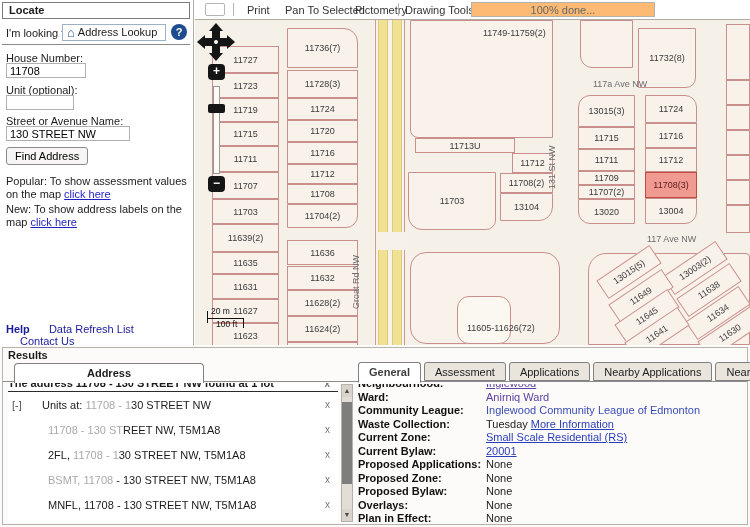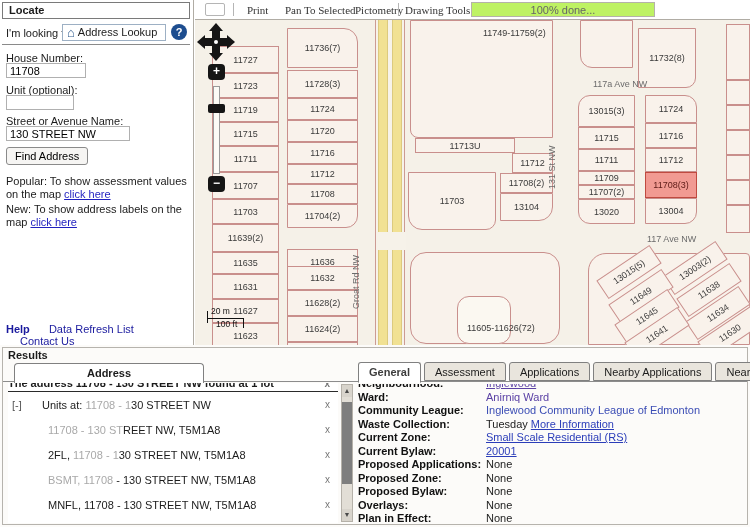--- a/index.html
+++ b/index.html
@@ -20,24 +20,24 @@
   .fld-input { position:absolute; left:6px; height:15px; border:1px solid #b0b0b0; font-size:11px; padding:0 3px; font-family:"Liberation Sans",sans-serif; background:#fff; }
   .find-btn { position:absolute; left:6px; top:135px; height:18px; padding:0 8px; border:1px solid #8a8a8a; border-radius:3px; background:#f6f5f3; font-size:11px; font-family:"Liberation Sans",sans-serif; cursor:pointer; }
   .note { position:absolute; left:6px; width:182px; line-height:13px; }
   a.blue-link { color:#1f1fbf; text-decoration:underline; cursor:pointer; }
   #panel-footer { position:absolute; left:6px; top:323px; width:182px; }
   #panel-footer a { margin-right:0; }
   .flink { color:#1a1a9e; cursor:pointer; }
 
   
   #map-toolbar { position:absolute; left:195px; top:0; width:555px; height:20px; background:#fff; border-bottom:1px solid #b0aca4; }
-  .tb-item { position:absolute; top:4px; color:#333; cursor:pointer; white-space:nowrap;font-family:Liberation Serif, serif; }
+  .tb-item { position:absolute; top:4px; color:#333; cursor:pointer; white-space:nowrap; }
   .tb-sep { position:absolute; top:3px; width:1px; height:13px; background:#b5b5b5; }
   .tb-iconbox { position:absolute; left:10px; top:3px; width:20px; height:13px; border:1px solid #b5b5b5; border-radius:2px; background:#fff; cursor:pointer; }
-  .tb-status { position:absolute; left:276px; top:2px; width:184px; height:15px; border:1px solid #b5b2aa; color:#666; text-align:center; line-height:14px; background:#bef264; }
+  .tb-status { position:absolute; left:276px; top:2px; width:184px; height:15px; border:1px solid #b5b2aa; color:#666; text-align:center; line-height:14px; background:#fdba74; }
 
   
   #map-canvas { position:absolute; left:195px; top:20px; width:555px; height:325px; background:#f5f1e8; overflow:hidden; }
   .parcel { position:absolute; background:#f9f2eb; border:1px solid #c98f8c; display:flex; align-items:center; justify-content:center; font-size:9px; color:#3a3a3a; white-space:nowrap; }
   .parcel.sel { background:#f19a92; border:1px solid #bf4a40; color:#5c1a16; }
   .parcel.court { background:#fbf8f1; }
   .map-label { position:absolute; font-size:9px; white-space:nowrap; }
   .map-label.street { color:#6b6b6b; }
   .map-label.plabel { color:#3a3a3a; }
   
@@ -202,21 +202,21 @@
       </div>
       <div class="parcel" style="left: 92px; top: 144px; width: 71px; height: 20px;">
         <span>11712</span>
       </div>
       <div class="parcel" style="left: 92px; top: 164px; width: 71px; height: 20px;">
         <span>11708</span>
       </div>
       <div class="parcel" style="left: 92px; top: 184px; width: 71px; height: 24px; border-radius: 0px 0px 12px;">
         <span>11704(2)</span>
       </div>
-      <div class="parcel" style="left: 92px; top: 229px; width: 71px; height: 25px;">
+      <div class="parcel" style="left: 92px; top: 220px; width: 71px; height: 25px;">
         <span>11636</span>
       </div>
       <div class="parcel" style="left: 92px; top: 246px; width: 71px; height: 24px;">
         <span>11632</span>
       </div>
       <div class="parcel" style="left: 92px; top: 270px; width: 71px; height: 26px;">
         <span>11628(2)</span>
       </div>
       <div class="parcel" style="left: 92px; top: 296px; width: 71px; height: 26px;">
         <span>11624(2)</span>

